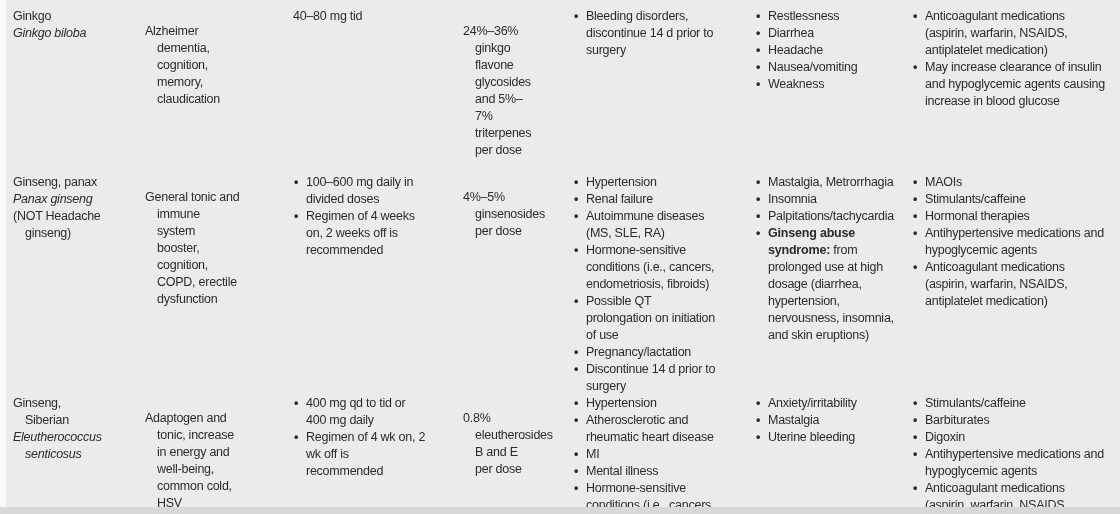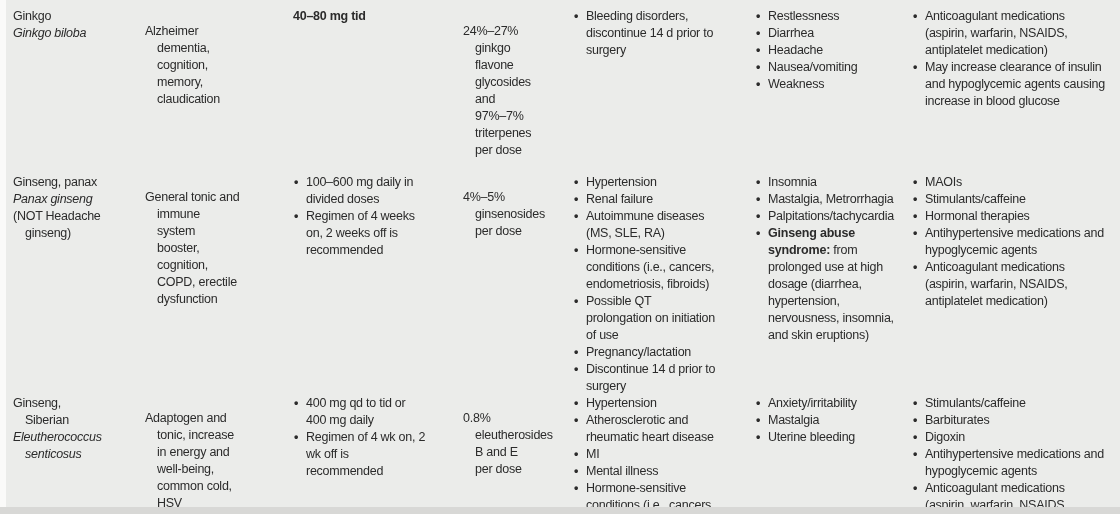--- a/index.html
+++ b/index.html
@@ -18,21 +18,21 @@
   .row-1{min-height:210px}
   .row-2{min-height:166px}
   .cell{padding-right:14px;box-sizing:border-box;}
   .cell.c-uses{padding-right:38px}
   .cell.c-dosage{padding-right:20px}
   .cell.c-std{padding-right:30px}
   .cell.c-contra{padding-right:37px}
   .cell.c-side{padding-right:17px}
   .cell.c-inter{padding-right:15px}
   .hang{margin:15px;padding-left:12px;text-indent:-12px;}
-  .plain{margin:0;font-weight:bold;}
+  .plain{margin:0;}
   ul.bullets{list-style:none;margin:0;padding:0;}
   ul.bullets li{position:relative;padding-left:13px;}
   ul.bullets li::before{content:"•";position:absolute;left:1px;font-weight:bold;}
   .line{white-space:normal;}
   .line.ind{padding-left:12px;}
   .line.it{font-style:italic;}
   strong{font-weight:bold;letter-spacing:-0.2px;}
 </style>
 </head>
 <body style="background: rgb(235, 236, 234); color: rgb(43, 43, 43);">
@@ -44,21 +44,21 @@
         <div class="line">Ginkgo</div>
         <div class="line it">Ginkgo biloba</div>
       </div>
       <div class="cell c-uses">
         <p class="hang">Alzheimer dementia, cognition, memory, claudication</p>
       </div>
       <div class="cell c-dosage">
         <p class="plain">40–80 mg tid</p>
       </div>
       <div class="cell c-std">
-        <p class="hang">24%–27% ginkgo flavone glycosides and 97%–7% triterpenes per dose</p>
+        <p class="hang">24%–36% ginkgo flavone glycosides and 5%–7% triterpenes per dose</p>
       </div>
       <div class="cell c-contra">
         <ul class="bullets">
           <li>Bleeding disorders, discontinue 14 d prior to surgery</li>
         </ul>
       </div>
       <div class="cell c-side">
         <ul class="bullets">
           <li>Restlessness</li>
           <li>Diarrhea</li>
@@ -99,22 +99,22 @@
           <li>Renal failure</li>
           <li>Autoimmune diseases (MS, SLE, RA)</li>
           <li>Hormone-sensitive conditions (i.e., cancers, endometriosis, fibroids)</li>
           <li>Possible QT prolongation on initiation of use</li>
           <li>Pregnancy/lactation</li>
           <li>Discontinue 14 d prior to surgery</li>
         </ul>
       </div>
       <div class="cell c-side">
         <ul class="bullets">
+          <li>Mastalgia, Metrorrhagia</li>
           <li>Insomnia</li>
-          <li>Mastalgia, Metrorrhagia</li>
           <li>Palpitations/tachycardia</li>
           <li><strong>Ginseng abuse syndrome:</strong> from prolonged use at high dosage (diarrhea, hypertension, nervousness, insomnia, and skin eruptions)</li>
         </ul>
       </div>
       <div class="cell c-inter">
         <ul class="bullets">
           <li>MAOIs</li>
           <li>Stimulants/caffeine</li>
           <li>Hormonal therapies</li>
           <li>Antihypertensive medications and hypoglycemic agents</li>

